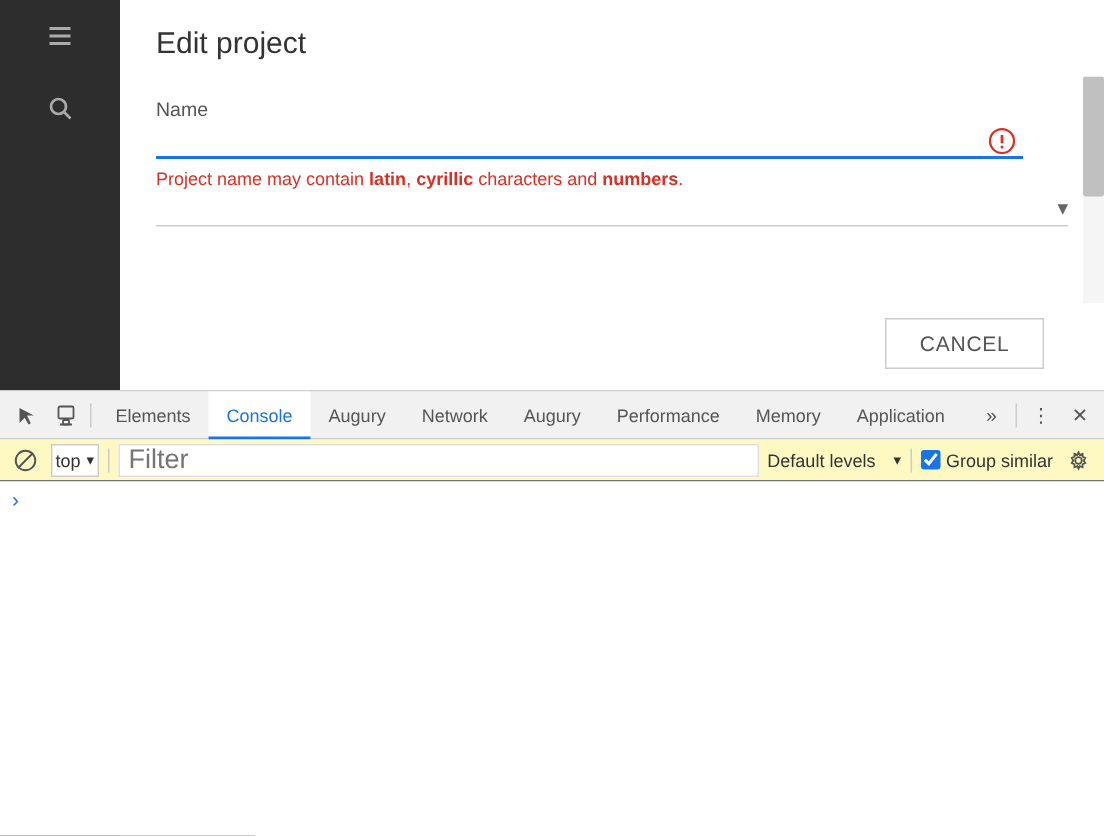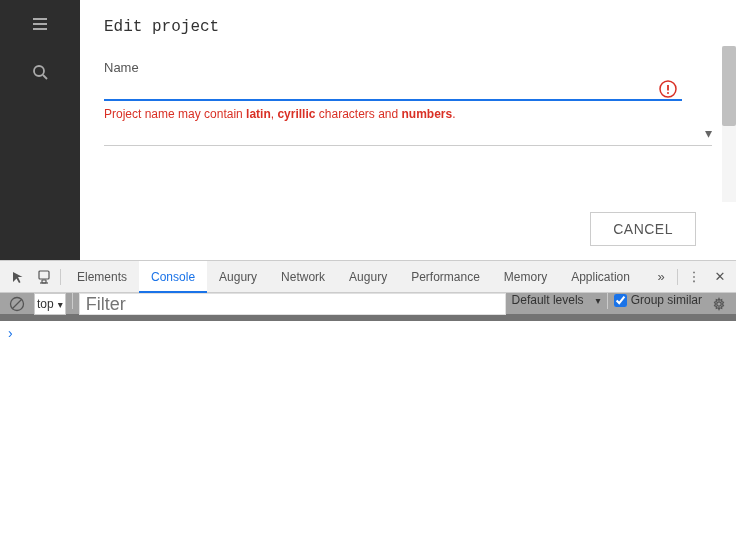--- a/index.html
+++ b/index.html
@@ -45,25 +45,24 @@
       left: 80px;
       top: 0;
       right: 0;
       bottom: 297px;
       background: #fff;
       display: flex;
       flex-direction: column;
     }
 
     .modal-title {
-      font-size: 16px;
+      font-size: 20px;
       color: #333;
       padding: 18px 24px 10px 24px;
       font-weight: normal;
-      font-family: Liberation Mono, monospace;
     }
 
     .modal-body {
       flex: 1;
       padding: 10px 24px 16px 24px;
       position: relative;
       overflow: hidden;
     }
 
     
@@ -273,24 +272,24 @@
       align-items: center;
       justify-content: center;
       color: #555;
       font-size: 13px;
       cursor: pointer;
     }
 
     
     .console-toolbar {
       display: flex;
-      align-items: flex-start;
+      align-items: center;
       height: 28px;
-      background: #a3a3a3;
-      border-bottom: 7px solid #737373;
+      background: #fef9c3;
+      border-bottom: 1px solid #737373;
       padding: 0 6px;
       gap: 6px;
     }
 
     .console-toolbar-icon {
       width: 22px;
       height: 22px;
       display: flex;
       align-items: center;
       justify-content: center;

